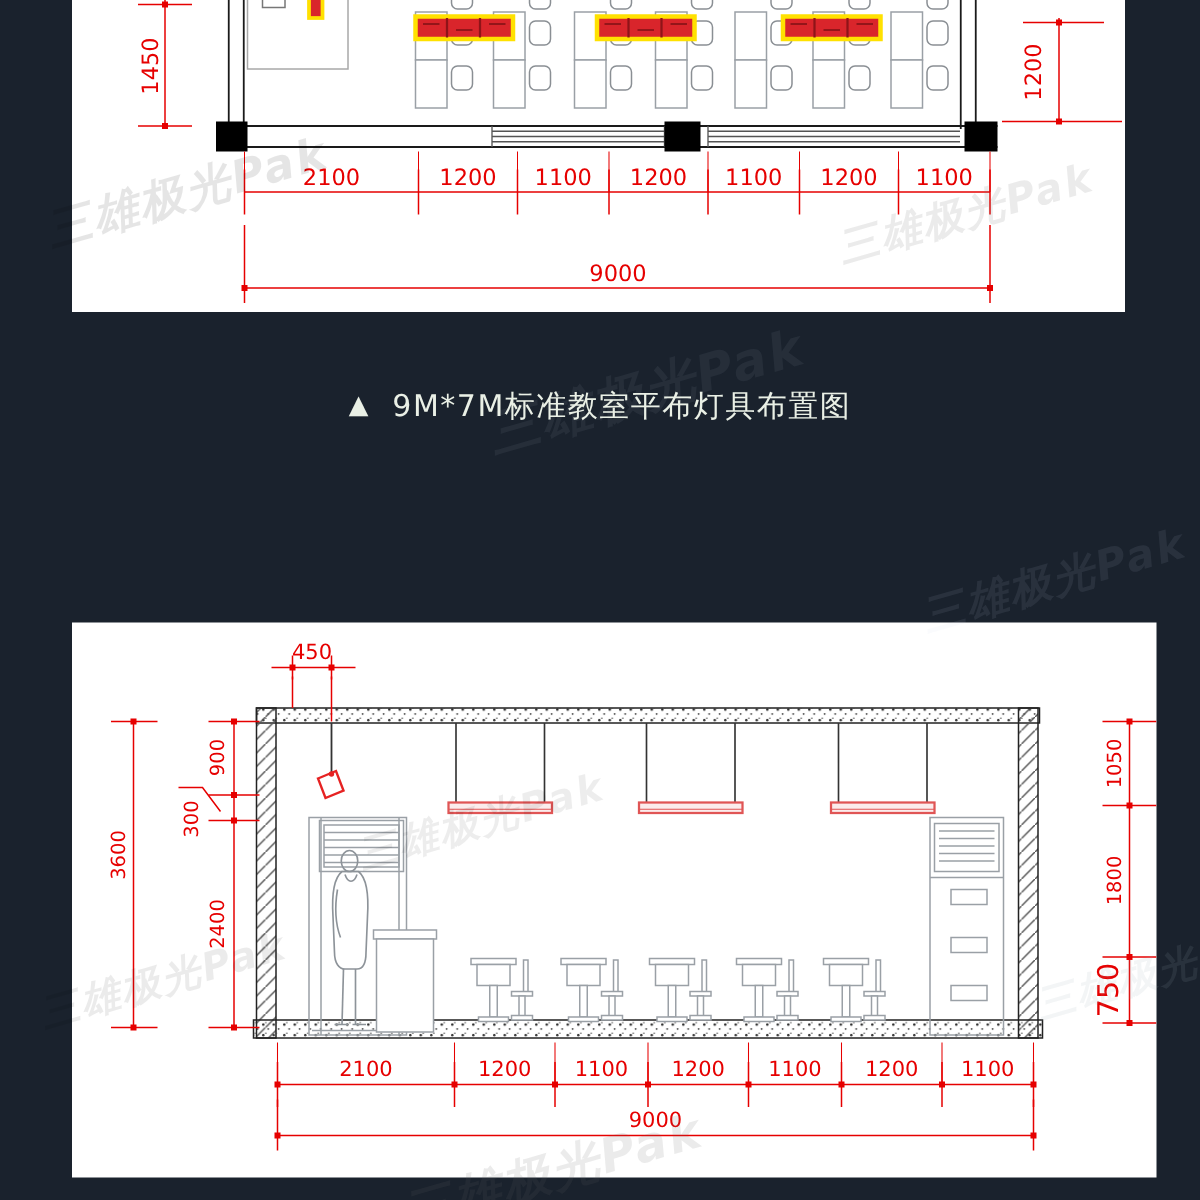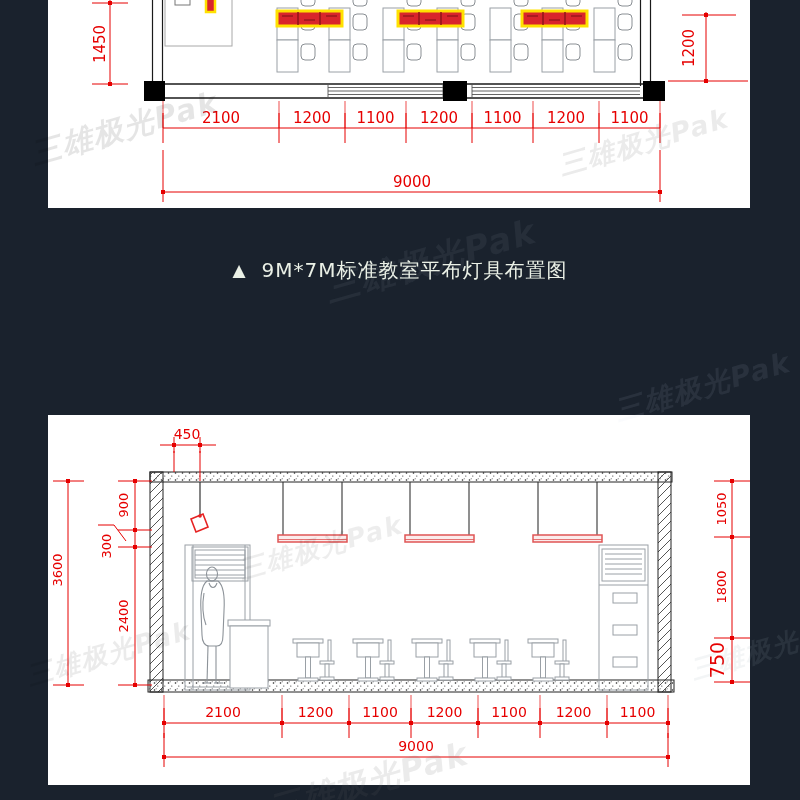--- a/index.html
+++ b/index.html
@@ -3,21 +3,21 @@
 <meta charset="utf-8">
 <style>
   html,body{margin:0;padding:0;}
   body{
     width:800px;height:800px;position:relative;overflow:hidden;
     background:#1a222d;
     font-family:"DejaVu Sans", sans-serif;
   }
   .panel{position:absolute;background:#ffffff;z-index:1;}
   #panel-plan{left:48px;top:0;width:702px;height:208px;}
-  #panel-section{left:48px;top:415px;width:702px;height:370px;}
+  #panel-section{left:48px;top:415px;width:702px;height:370px;padding-left:21px;}
   #caption{
     position:absolute;left:0;top:250px;width:800px;height:40px;z-index:3;
     display:flex;align-items:center;justify-content:center;
     color:#eaf0e6;
   }
   #caption .marker{font-size:17px;margin-right:16px;color:#eaf0e6;}
   #caption .cap-text{font-size:20px;letter-spacing:1px;text-align:right;}
   .wm{
     position:absolute;z-index:2;pointer-events:none;white-space:nowrap;
     font-weight:bold;font-style:italic;transform:rotate(-16deg);

